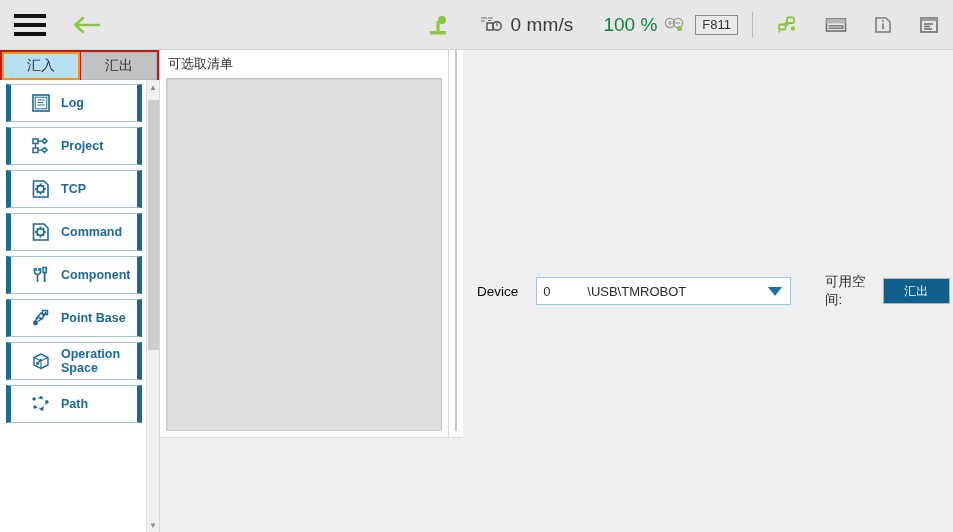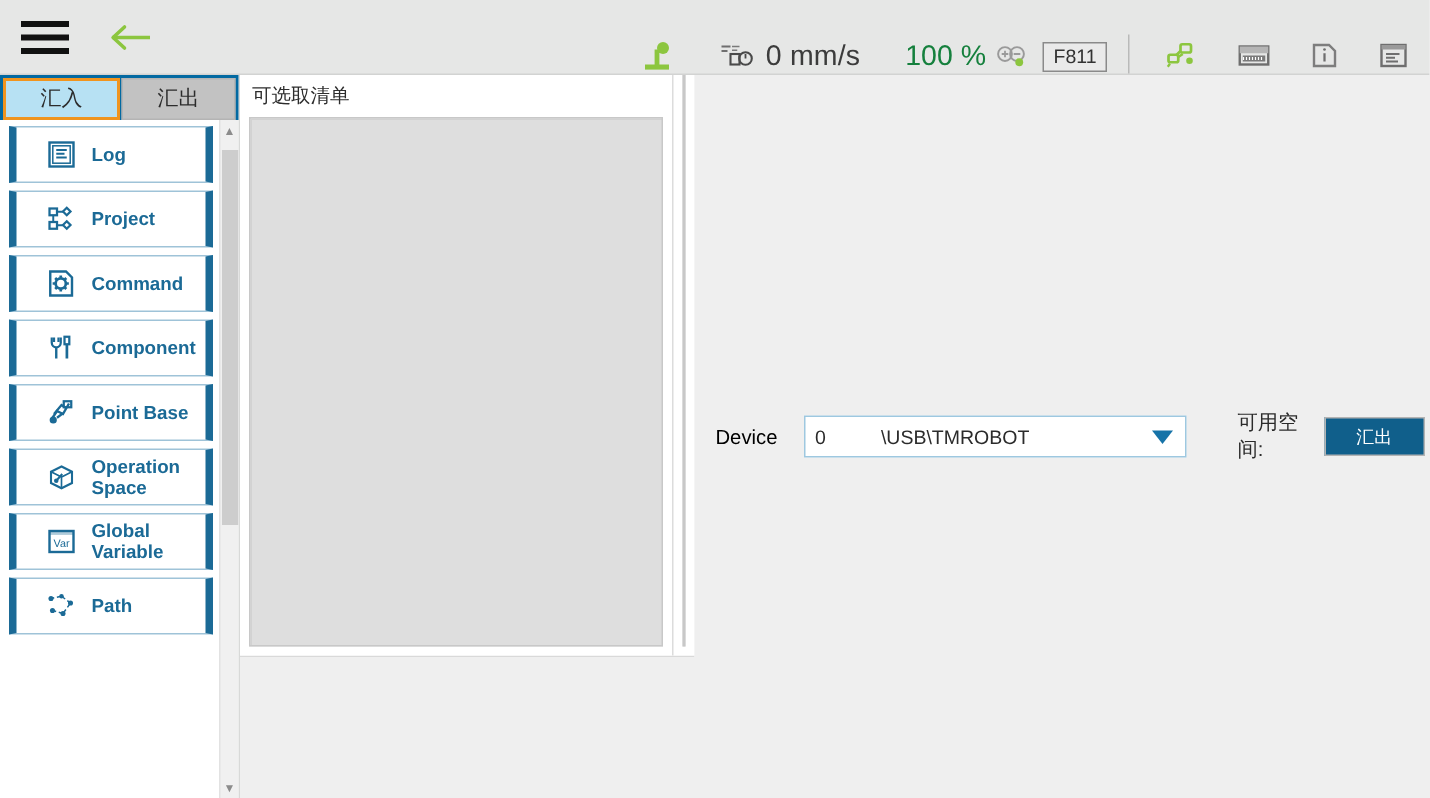--- a/index.html
+++ b/index.html
@@ -33,21 +33,21 @@
     display: flex; flex-direction: column; justify-content: space-between;
     cursor: pointer;
   }
   .hamburger span { display: block; height: 4px; background: #111; border-radius: 0; }
 
   .back-arrow { margin-left: 26px; width: 30px; height: 24px; cursor: pointer; }
 
   .topbar-right {
     margin-left: auto;
     display: flex;
-    align-items: flex-end;
+    align-items: center;
     height: 100%;
   }
   .tb-item { display: flex; align-items: center; }
   .tb-gap-md { margin-left: 22px; }
   .tb-gap-lg { margin-left: 30px; }
 
   .speed-text {
     font-size: 19px;
     color: #3c3c3c;
     margin-left: 8px;
@@ -90,21 +90,21 @@
     background: #ffffff;
     border-right: 1px solid #d8d9d8;
     display: flex;
     flex-direction: column;
     position: relative;
   }
   .tabs {
     display: flex;
     height: 30px;
     min-height: 30px;
-    background: #0369a1;
+    background: #b91c1c;
     padding-top: 2px;
   }
   .tab {
     flex: 1;
     display: flex; align-items: center; justify-content: center;
     font-size: 14px;
     color: #2b2b2b;
     cursor: pointer;
     height: 28px;
   }
@@ -400,20 +400,30 @@
                 <rect x="3" y="4" width="5" height="4.5" fill="none" stroke="#1b6a96" stroke-width="1.5"></rect>
                 <path d="M14.5 3.5 L17 6 L14.5 8.5 L12 6 Z" fill="none" stroke="#1b6a96" stroke-width="1.5"></path>
                 <path d="M14.5 12.5 L17 15 L14.5 17.5 L12 15 Z" fill="none" stroke="#1b6a96" stroke-width="1.5"></path>
                 <rect x="3" y="13" width="5" height="4.5" fill="none" stroke="#1b6a96" stroke-width="1.5"></rect>
                 <path d="M8 6.2 L12 6.2 M8 15.2 L12 15.2 M5.5 8.5 L5.5 13" stroke="#1b6a96" stroke-width="1.3"></path>
               </svg>
             </span>
             <span class="nav-label">Project</span>
           </div>
 
+          <div class="nav-item">
+            <span class="nav-ico">
+              <svg width="22" height="22" viewBox="0 0 22 22">
+                <path d="M3.5 3 L14 3 L18 7 L18 19 L3.5 19 Z" fill="none" stroke="#1b6a96" stroke-width="1.6"></path>
+                <circle cx="10.5" cy="11" r="3.4" fill="none" stroke="#1b6a96" stroke-width="1.8"></circle>
+                <path d="M10.5 5.6 L10.5 7.2 M10.5 14.8 L10.5 16.4 M5.1 11 L6.7 11 M14.3 11 L15.9 11 M6.8 7.3 L7.9 8.4 M13.1 13.6 L14.2 14.7 M14.2 7.3 L13.1 8.4 M7.9 13.6 L6.8 14.7" stroke="#1b6a96" stroke-width="1.8"></path>
+              </svg>
+            </span>
+            <span class="nav-label">TCP</span>
+          </div>
 
           <div class="nav-item">
             <span class="nav-ico">
               <svg width="22" height="22" viewBox="0 0 22 22">
                 <path d="M3.5 3 L14 3 L18 7 L18 19 L3.5 19 Z" fill="none" stroke="#1b6a96" stroke-width="1.6"></path>
                 <circle cx="10.5" cy="11" r="3.4" fill="none" stroke="#1b6a96" stroke-width="1.8"></circle>
                 <path d="M10.5 5.6 L10.5 7.2 M10.5 14.8 L10.5 16.4 M5.1 11 L6.7 11 M14.3 11 L15.9 11 M6.8 7.3 L7.9 8.4 M13.1 13.6 L14.2 14.7 M14.2 7.3 L13.1 8.4 M7.9 13.6 L6.8 14.7" stroke="#1b6a96" stroke-width="1.8"></path>
               </svg>
             </span>
             <span class="nav-label">Command</span>
@@ -451,30 +461,20 @@
                 <path d="M4 7.5 L11 4 L18 7.5 L18 15 L11 18.5 L4 15 Z" fill="none" stroke="#1b6a96" stroke-width="1.4"></path>
                 <path d="M4 7.5 L11 11 L18 7.5 M11 11 L11 18.5" fill="none" stroke="#1b6a96" stroke-width="1.1"></path>
                 <path d="M7.5 13.5 L11.5 9" stroke="#1b6a96" stroke-width="1.4"></path>
                 <circle cx="7.5" cy="13.5" r="1.5" fill="#1b6a96"></circle>
               </svg>
             </span>
             <span class="nav-label">Operation
 Space</span>
           </div>
 
-          <div class="nav-item">
-            <span class="nav-ico">
-              <svg width="22" height="22" viewBox="0 0 22 22">
-                <rect x="3" y="4" width="16" height="14" fill="none" stroke="#1b6a96" stroke-width="1.6"></rect>
-                <rect x="3" y="4" width="16" height="2.6" fill="#1b6a96" opacity="0.35"></rect>
-                <text x="11" y="14.6" font-size="7.2" fill="#1b6a96" text-anchor="middle" font-family="Liberation Sans, sans-serif">Var</text>
-              </svg>
-            </span>
-            <span class="nav-label">Global Variable</span>
-          </div>
 
           <div class="nav-item">
             <span class="nav-ico">
               <svg width="22" height="22" viewBox="0 0 22 22">
                 <path d="M4 6 L11 4.5 L17 9 L12 16 L5 14" fill="none" stroke="#1b6a96" stroke-width="1" stroke-dasharray="2.2 1.8"></path>
                 <circle cx="4" cy="6" r="1.7" fill="#1b6a96"></circle>
                 <circle cx="11" cy="4.5" r="1.5" fill="#1b6a96"></circle>
                 <circle cx="17" cy="9" r="1.7" fill="#1b6a96"></circle>
                 <circle cx="12" cy="16" r="1.7" fill="#1b6a96"></circle>
                 <circle cx="5" cy="14" r="1.7" fill="#1b6a96"></circle>

